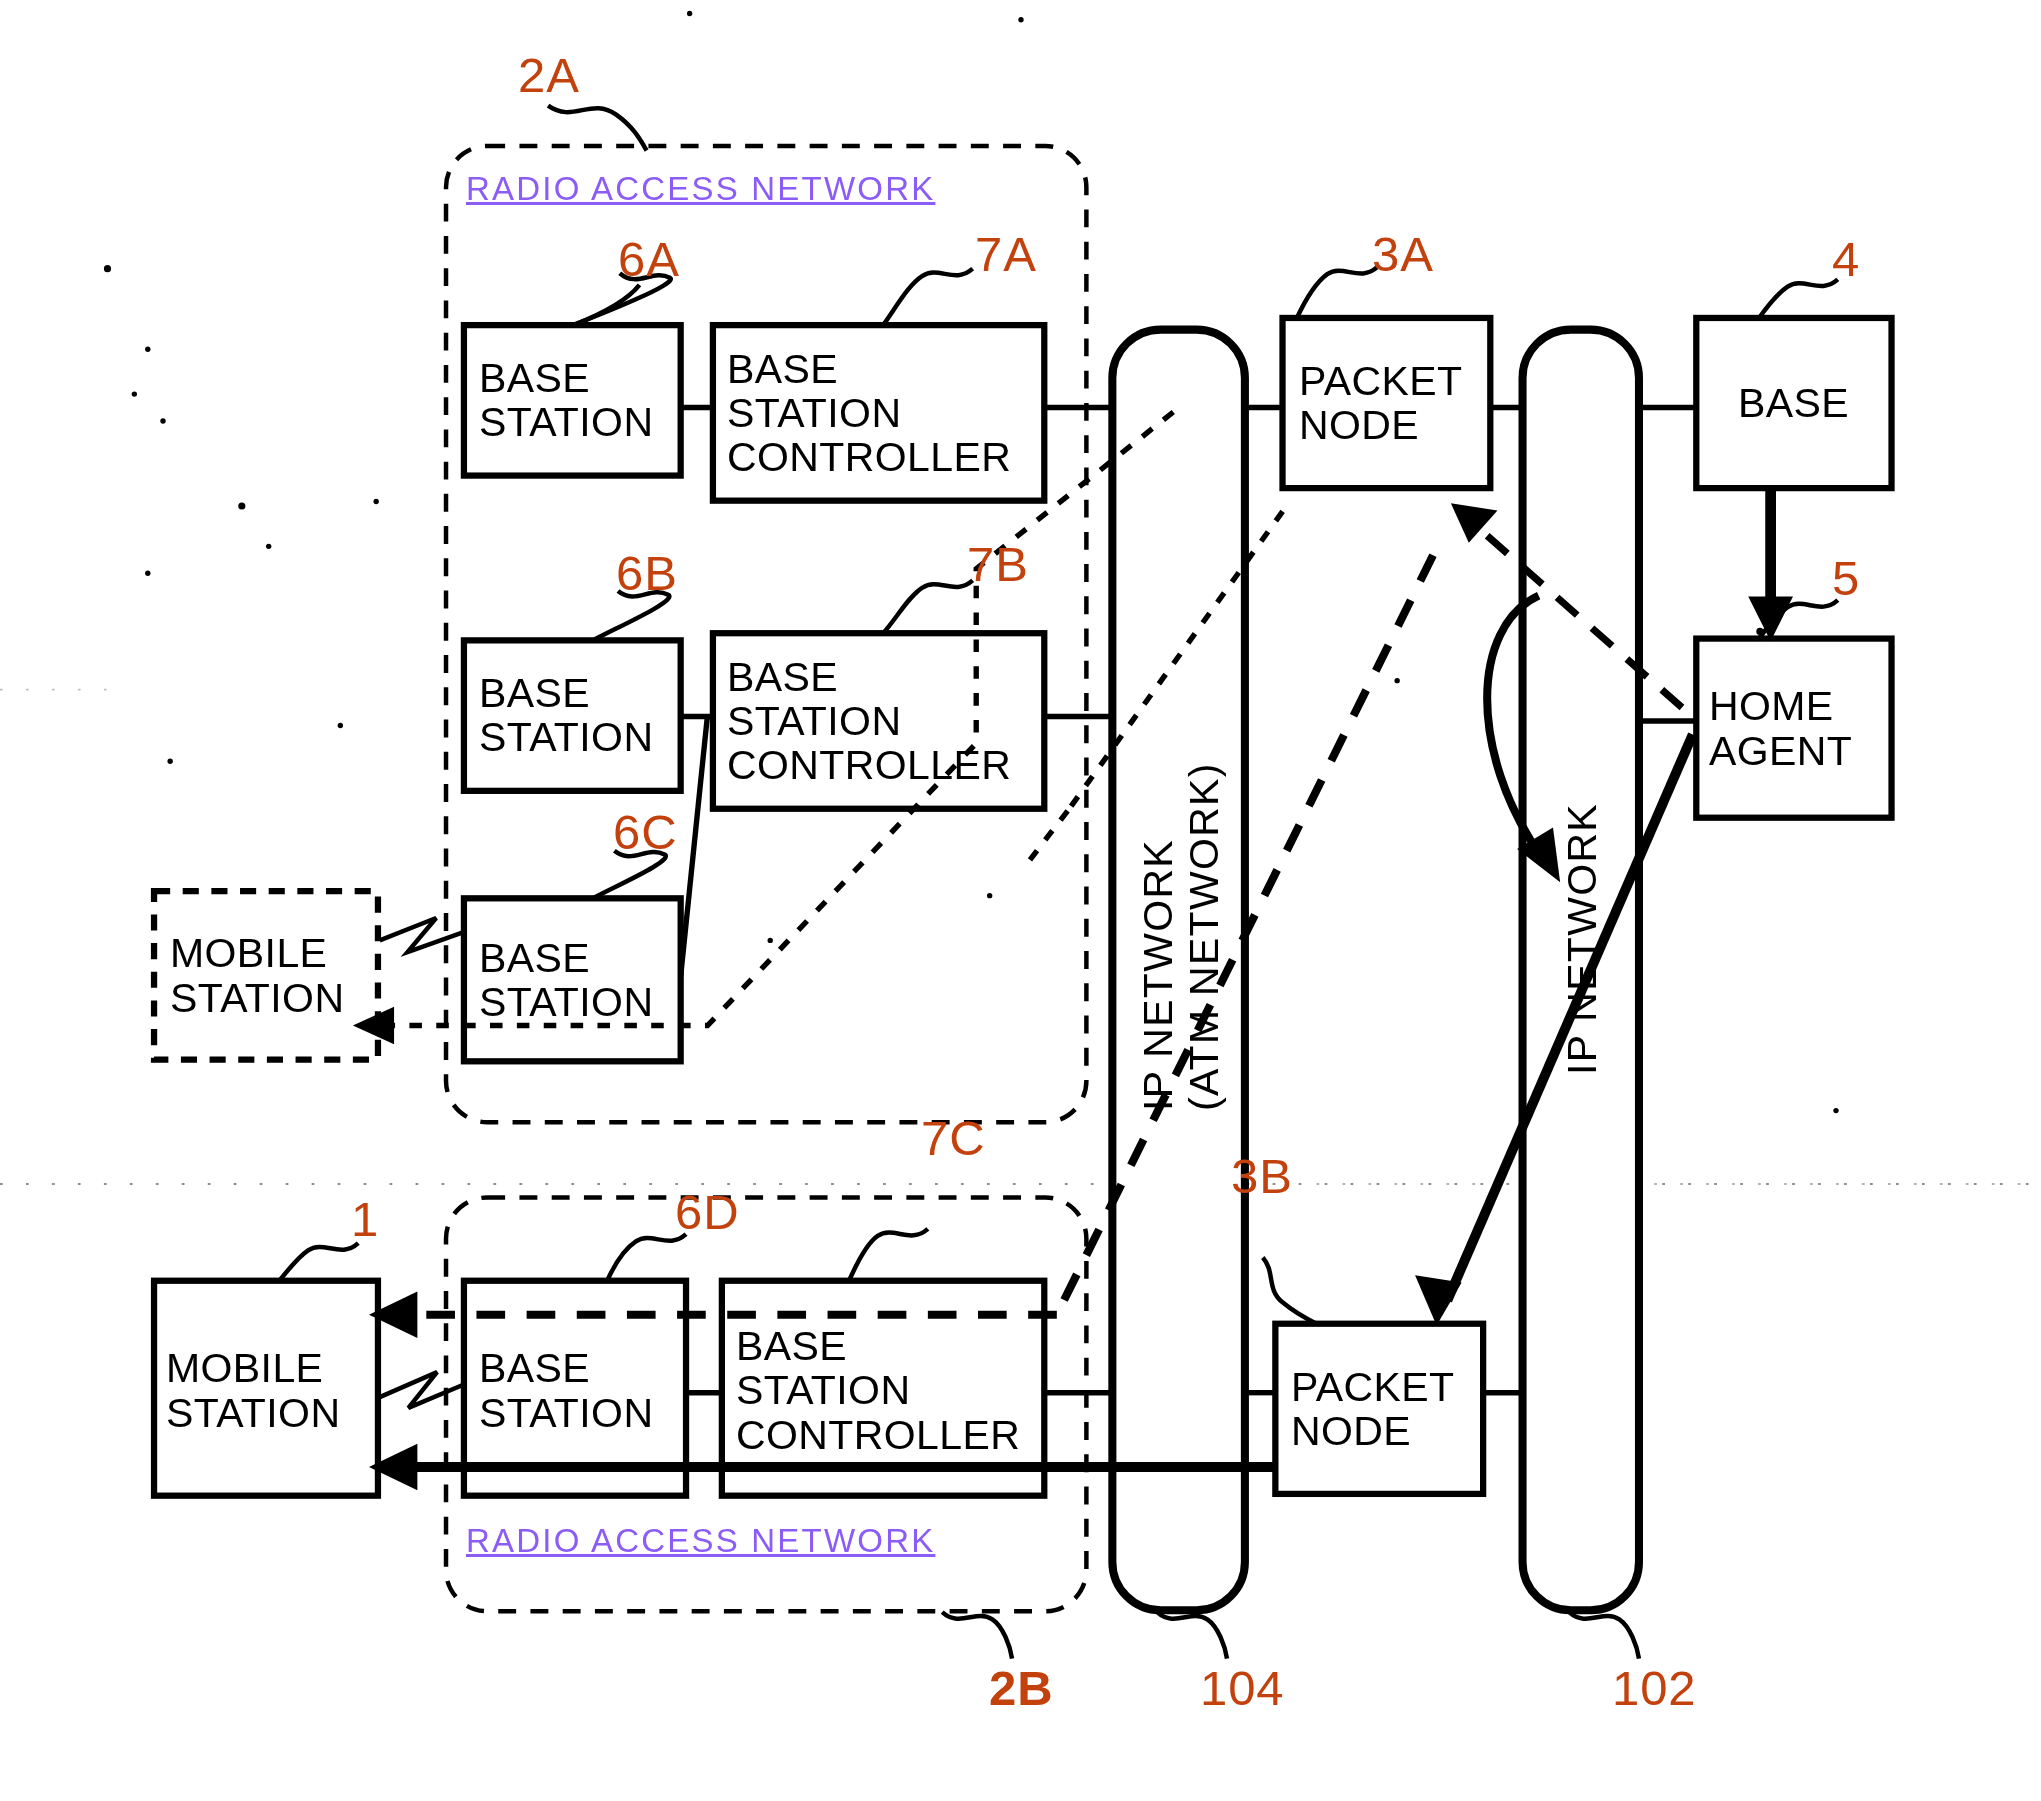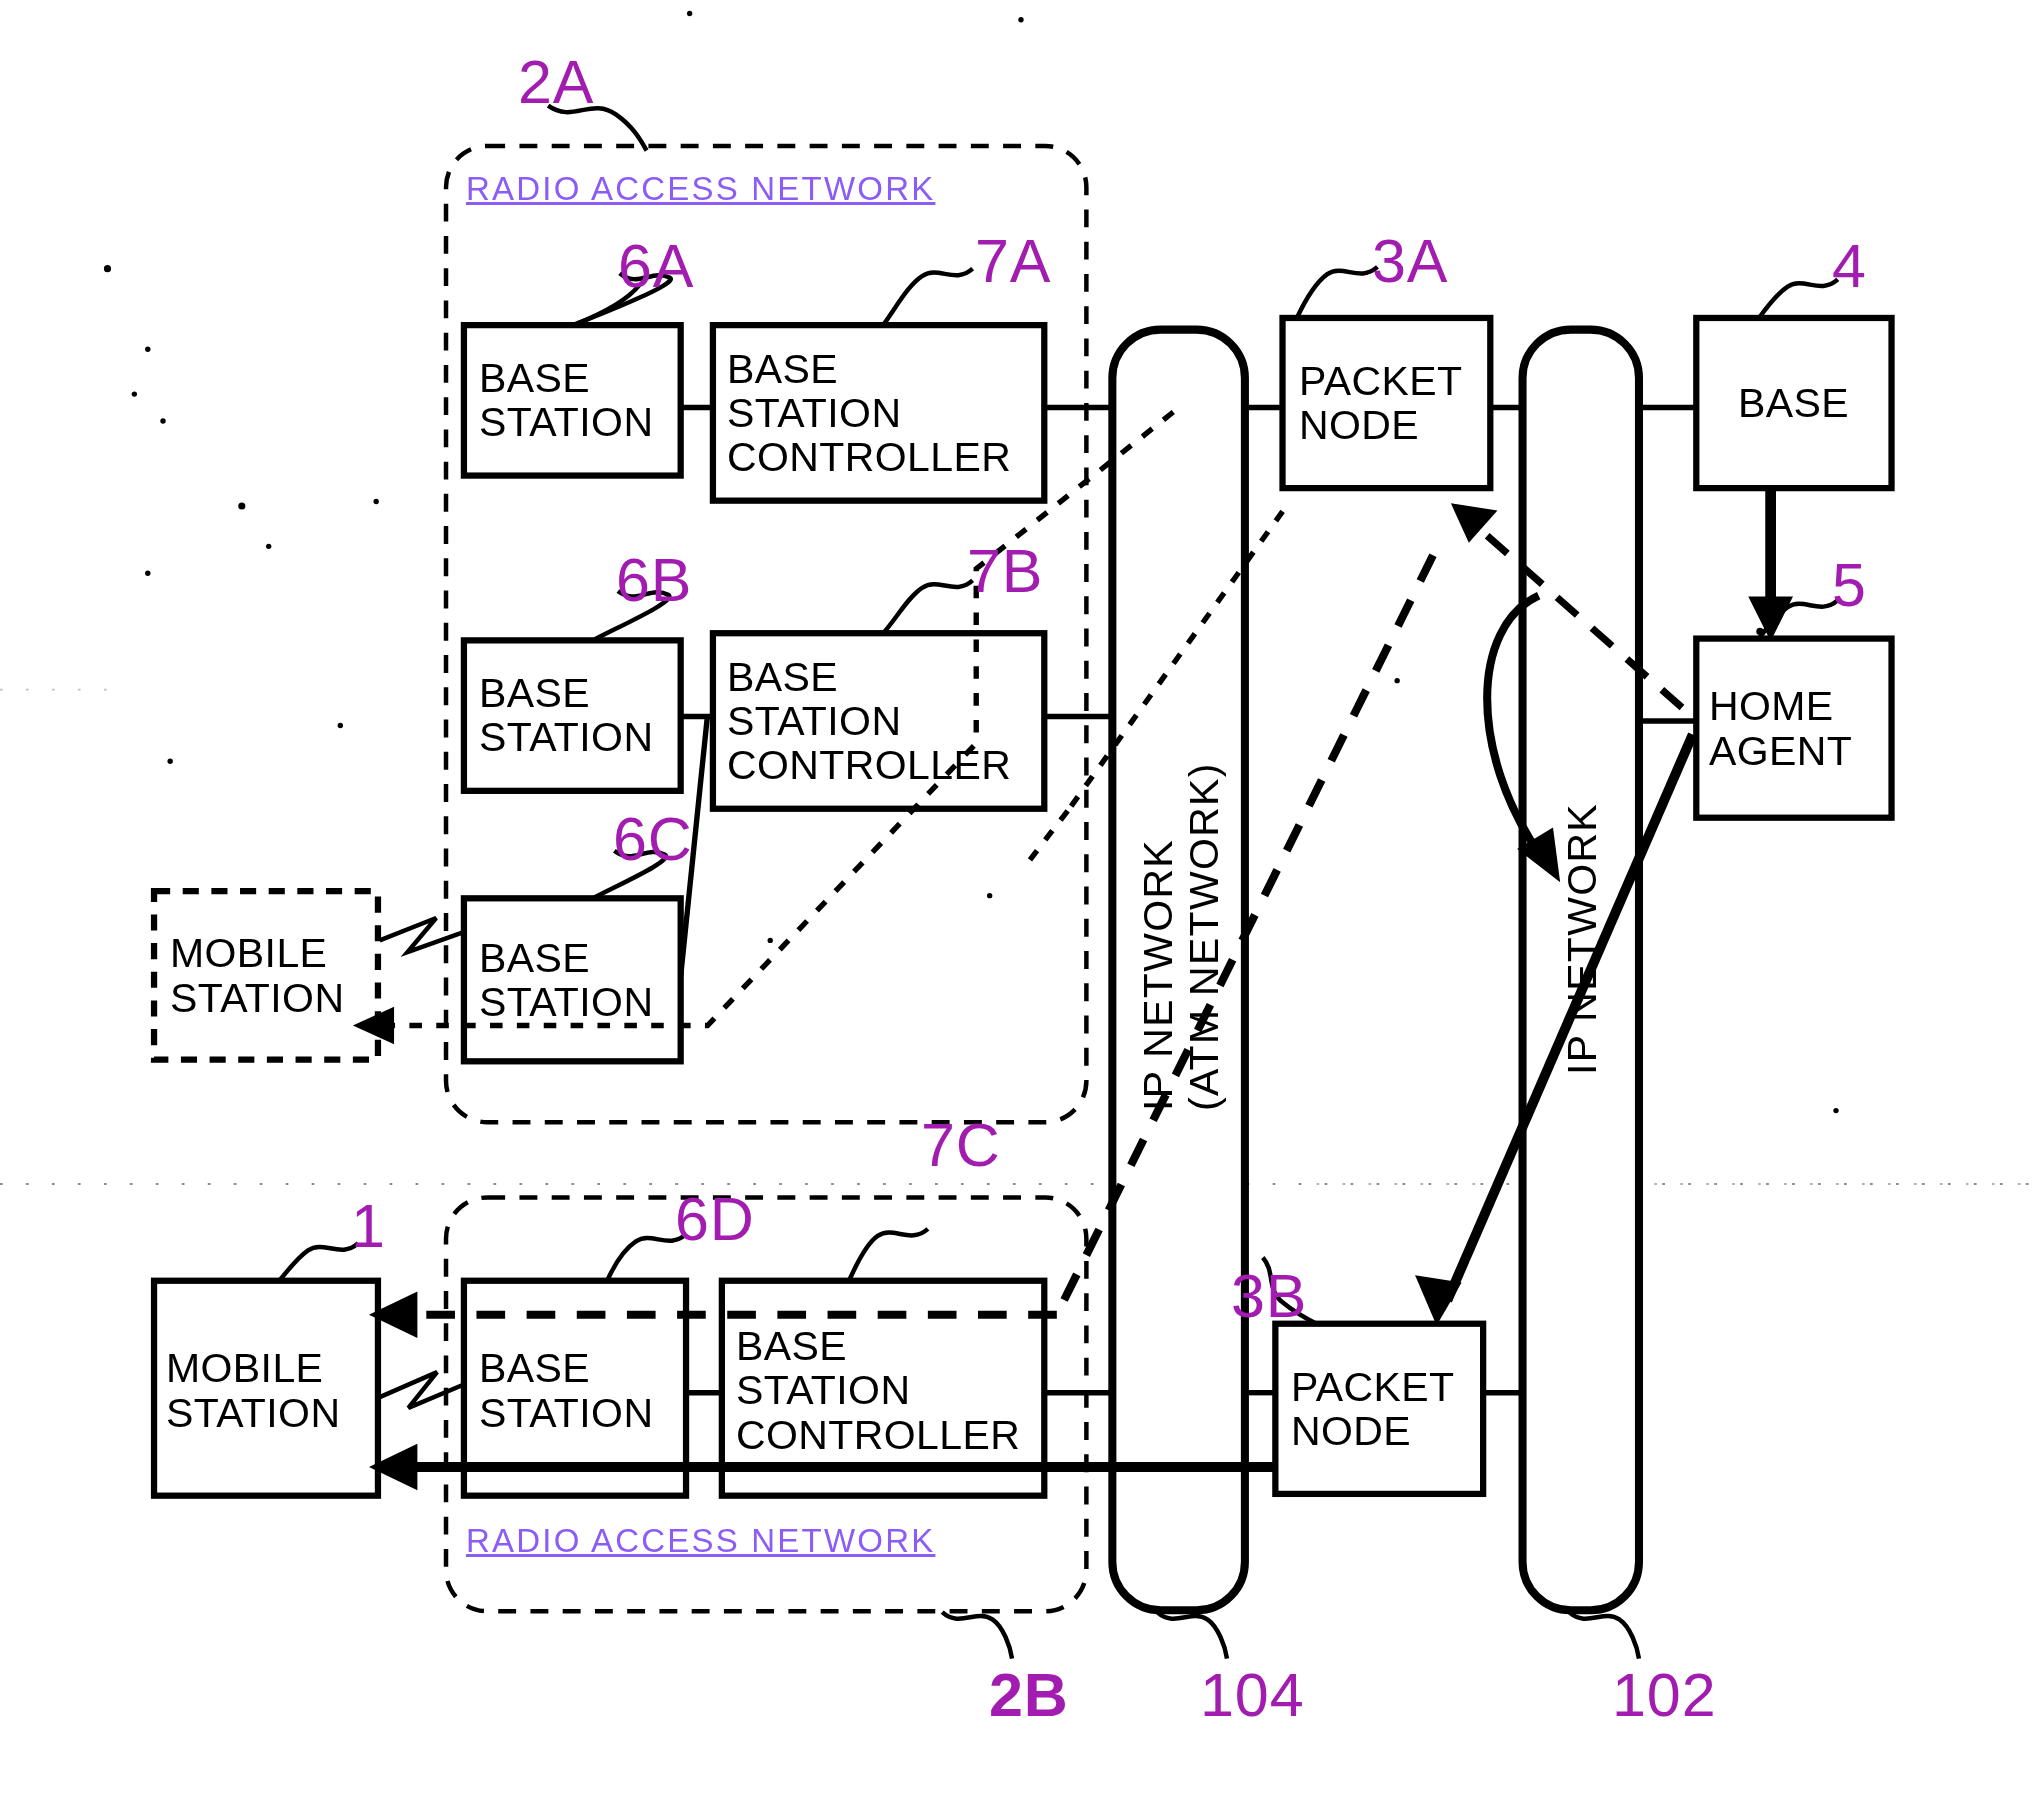--- a/index.html
+++ b/index.html
@@ -31,22 +31,22 @@
     font-size: 41px;
     line-height: 1.08;
     color: #000;
     letter-spacing: 0.4px;
     white-space: pre;
     pointer-events: none;
   }
   .boxlabel.center { align-items: center; }
   .reflabel {
     position: absolute;
-    font-size: 61px;
-    color: #a21caf;
+    font-size: 49px;
+    color: #c2410c;
     letter-spacing: 0.9px;
     white-space: nowrap;
   }
   .regionlabel {
     position: absolute;
     font-size: 33px;
     color: #8b5cf6;
     letter-spacing: 2.2px;
     white-space: nowrap;
     text-decoration: underline;
@@ -269,19 +269,19 @@
   <div class="reflabel" style="left:967px; top:226px;margin-left:8px;">7A</div>
   <div class="reflabel" style="left:1372px; top:226px;">3A</div>
   <div class="reflabel" style="left:1832px; top:231px;">4</div>
   <div class="reflabel" style="left:616px; top:545px;">6B</div>
   <div class="reflabel" style="left:967px; top:536px;">7B</div>
   <div class="reflabel" style="left:1832px; top:550px;">5</div>
   <div class="reflabel" style="left:613px; top:804px;">6C</div>
   <div class="reflabel" style="left:351px; top:1191px;">1</div>
   <div class="reflabel" style="left:675px; top:1184px;">6D</div>
   <div class="reflabel" style="left:921px; top:1110px;">7C</div>
-  <div class="reflabel" style="left:1231px; top:1261px;">3B</div>
+  <div class="reflabel" style="left:1231px; top:1148px;">3B</div>
   <div class="reflabel" style="left:989px; top:1660px;font-weight:bold;">2B</div>
   <div class="reflabel" style="left:1200px; top:1660px;">104</div>
   <div class="reflabel" style="left:1612px; top:1660px;">102</div>
 
 </div>
 
 
 </body></html>

